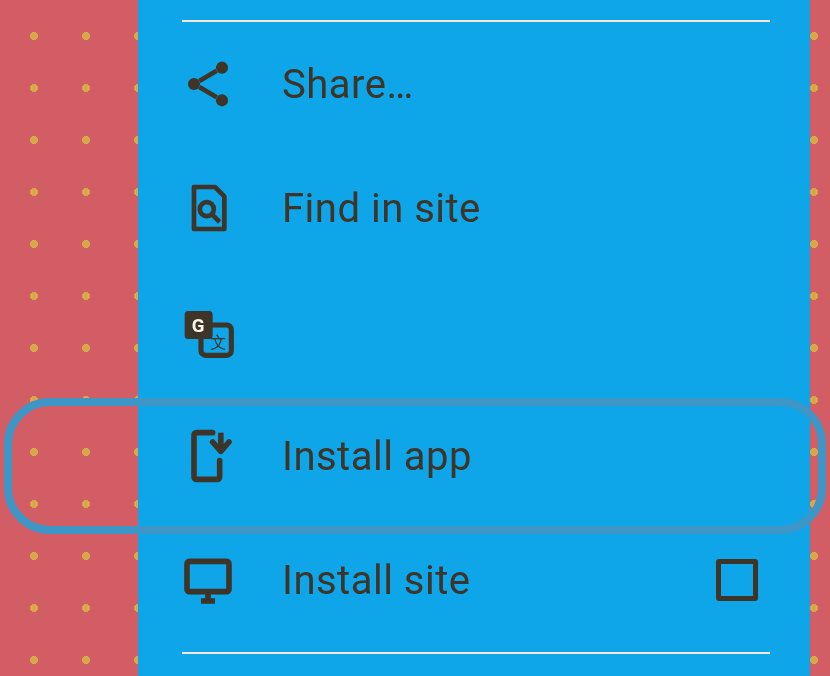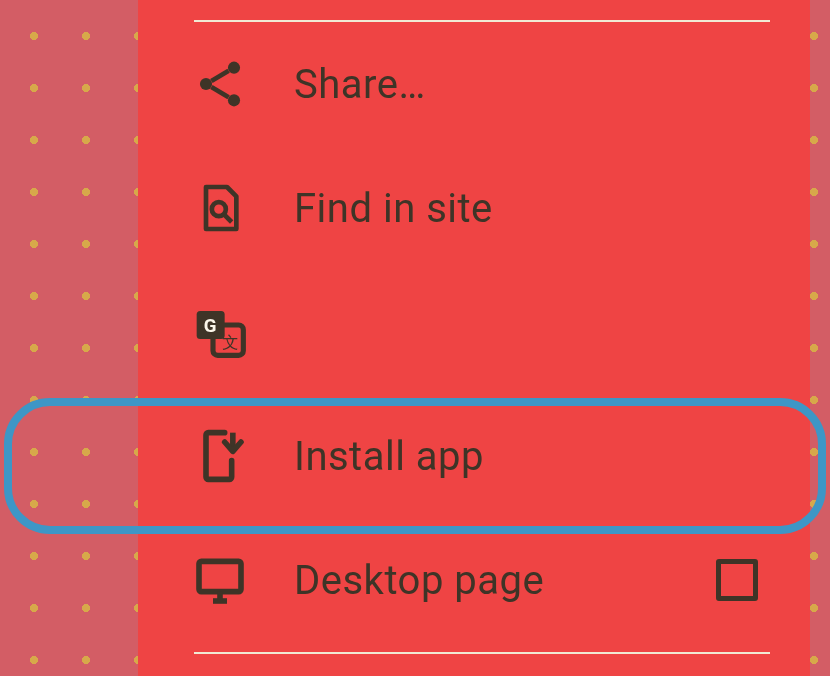--- a/index.html
+++ b/index.html
@@ -19,22 +19,22 @@
     background-position: 8px 10px;
   }
 
   
   .menu {
     position: absolute;
     top: 0;
     left: 138px;
     right: 20px;
     bottom: 0;
-    background: #ef4444;
-    padding: 0 0 0 12px;
+    background: #0ea5e9;
+    padding: 0 0 0 0;
   }
 
   .divider {
     height: 2px;
     background: #f1e9d4;
     margin: 0 40px 0 44px;
   }
   .divider.top { margin-top: 20px; margin-bottom: 0; }
   .divider.bottom { margin-top: 10px; }
 
@@ -140,21 +140,21 @@
   </div>
 
   <div class="item">
     <span class="icon">
       <svg viewBox="0 0 24 24" fill="none" stroke="currentColor" stroke-width="2.4">
         <rect x="3" y="4" width="18" height="13" rx="1"></rect>
         <line x1="9" y1="21" x2="15" y2="21"></line>
         <line x1="12" y1="17" x2="12" y2="21"></line>
       </svg>
     </span>
-    <span class="label">Desktop page</span>
+    <span class="label">Install site</span>
     <span class="checkbox"></span>
   </div>
 
   <div class="divider bottom"></div>
 
 </div>
 
 <div class="highlight" style="left:4px; right:4px; top:398px; height:136px;"></div>
 
 </body></html>

